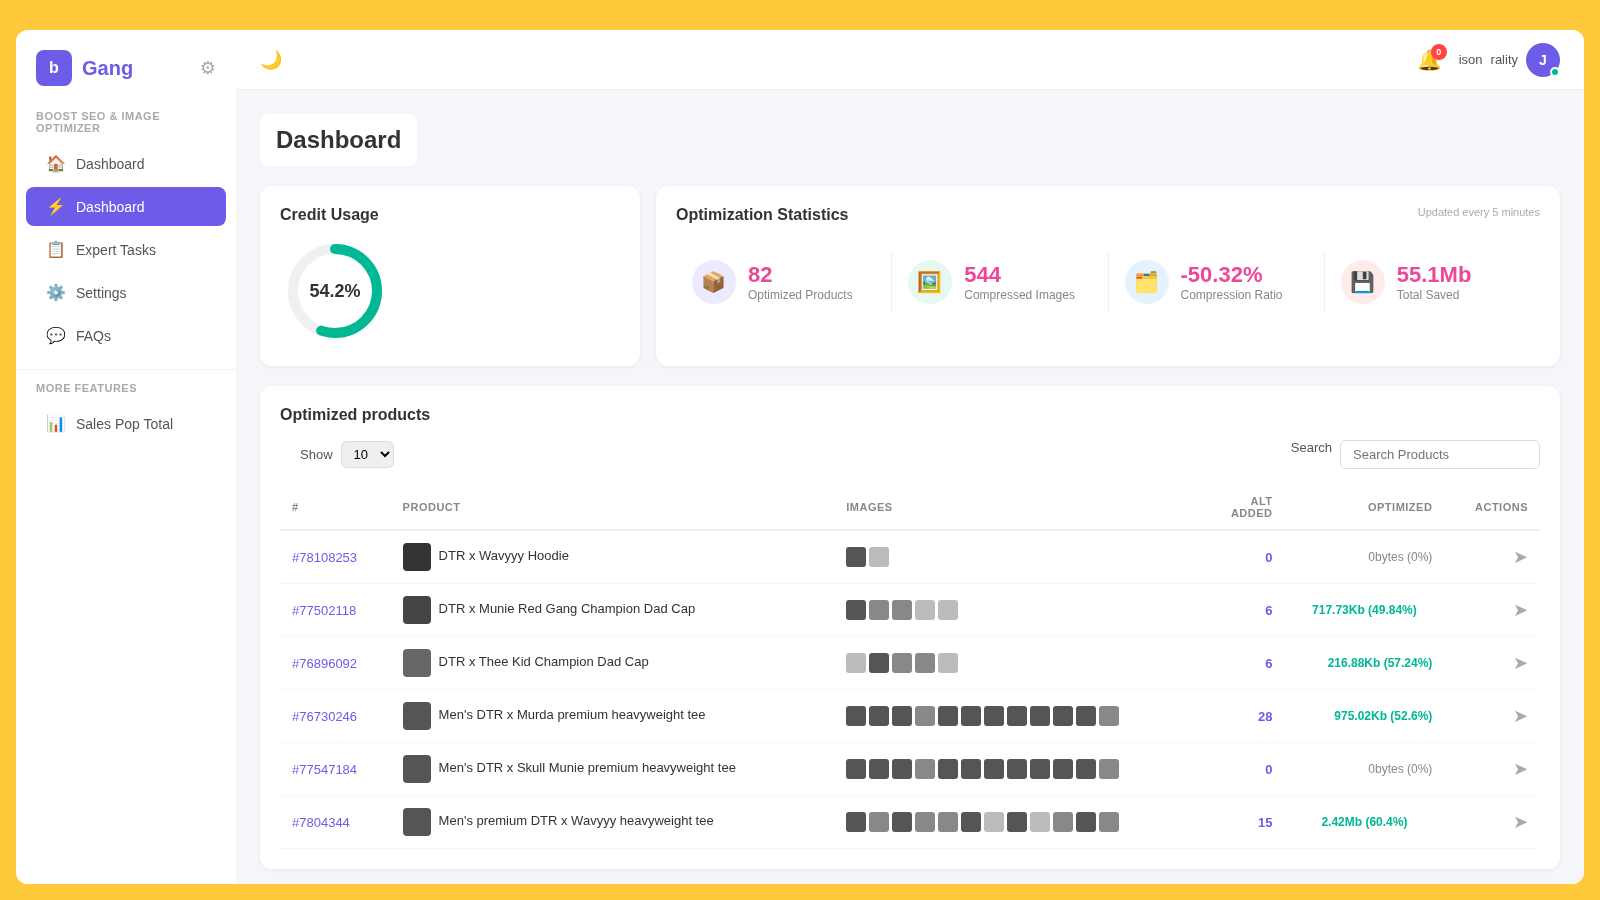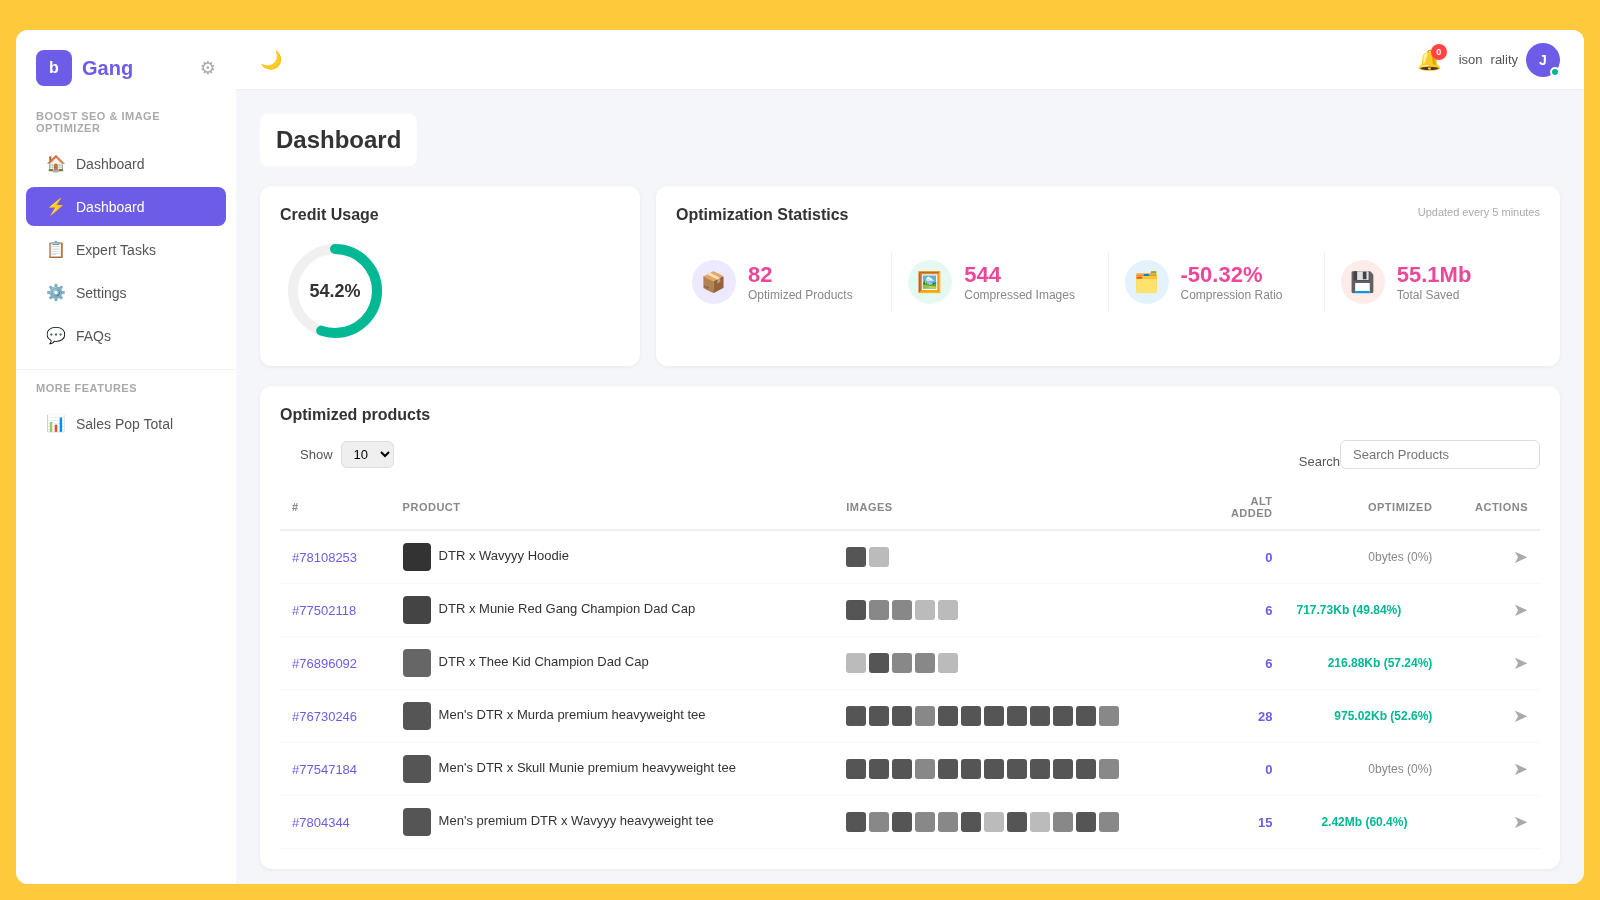--- a/index.html
+++ b/index.html
@@ -332,21 +332,22 @@
     }
     .show-select {
       border: 1px solid #ddd;
       border-radius: 6px;
       padding: 4px 8px;
       font-size: 13px;
       cursor: pointer;
     }
     .search-control {
       display: flex;
-      align-items: flex-end;
+      align-items: flex-start;
+      gap: 8px;
       font-size: 13px;
       color: #555;
     }
     .search-input {
       border: 1px solid #ddd;
       border-radius: 6px;
       padding: 6px 12px;
       font-size: 13px;
       width: 200px;
       outline: none;
@@ -578,21 +579,21 @@
                 <td>
                   <div class="images-cell">
                     <div style="width: 20px; height: 20px; border-radius: 3px; background: rgb(85, 85, 85);"></div>
                     <div style="width: 20px; height: 20px; border-radius: 3px; background: rgb(136, 136, 136);"></div>
                     <div style="width: 20px; height: 20px; border-radius: 3px; background: rgb(136, 136, 136);"></div>
                     <div style="width: 20px; height: 20px; border-radius: 3px; background: rgb(187, 187, 187);"></div>
                     <div style="width: 20px; height: 20px; border-radius: 3px; background: rgb(187, 187, 187);"></div>
                   </div>
                 </td>
                 <td class="alt-added-val" style="text-align: right;">6</td>
-                <td class="optimized-val" style="text-align: left;">717.73Kb (49.84%)</td>
+                <td class="optimized-val" style="text-align: center;">717.73Kb (49.84%)</td>
                 <td style="text-align: right;"><span style="cursor:pointer;color:#aaa;font-size:18px;">➤</span></td>
               </tr>
               <tr>
                 <td><a href="#" class="product-link">#76896092</a></td>
                 <td><div style="width: 28px; height: 28px; border-radius: 4px; background: rgb(102, 102, 102); display: inline-block; margin-right: 8px; vertical-align: middle;"></div><span class="product-name">DTR x Thee Kid Champion Dad Cap</span></td>
                 <td>
                   <div class="images-cell">
                     <div style="width: 20px; height: 20px; border-radius: 3px; background: rgb(187, 187, 187);"></div>
                     <div style="width: 20px; height: 20px; border-radius: 3px; background: rgb(85, 85, 85);"></div>
                     <div style="width: 20px; height: 20px; border-radius: 3px; background: rgb(136, 136, 136);"></div>

